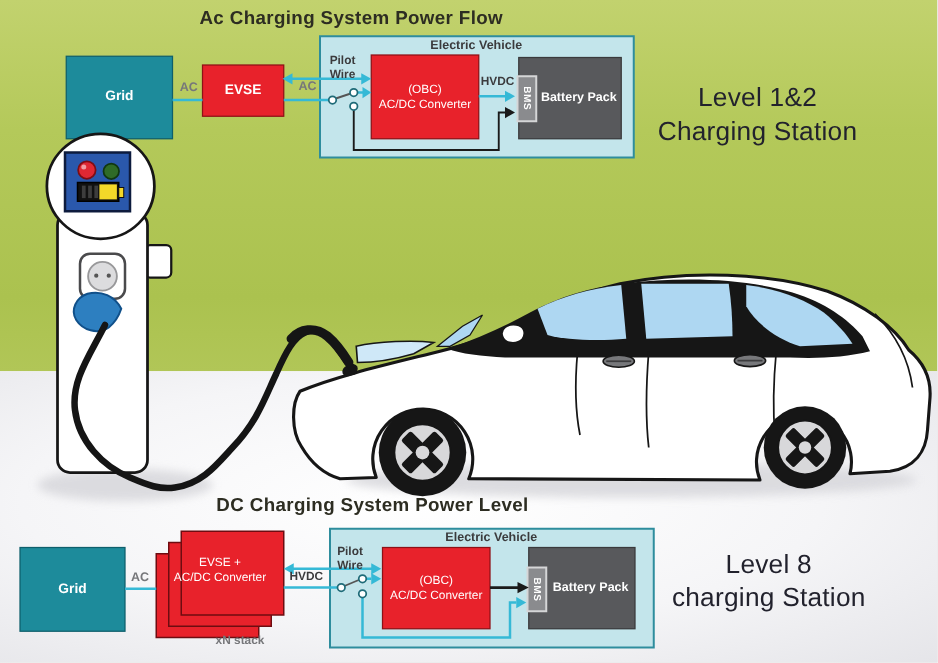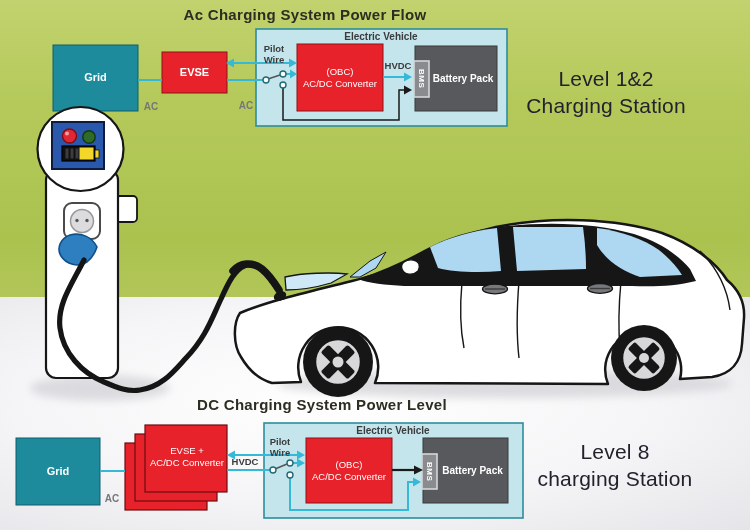--- a/index.html
+++ b/index.html
@@ -5,26 +5,26 @@
   html,body{margin:0;padding:0;background:#dddddd;}
   #stage{position:relative;width:750px;height:530px;overflow:hidden;
          font-family:"Liberation Sans",sans-serif;background:#fff;}
   .bg-green{position:absolute;left:0;top:0;width:750px;height:297px;
     background:linear-gradient(180deg,#c2d26e 0%,#b4c95a 35%,#abc24f 80%,#b1c657 100%);}
   .bg-floor{position:absolute;left:0;top:297px;width:750px;height:233px;
     background:radial-gradient(ellipse at 45% 45%, #ffffff 0%, #f5f5f7 55%, #e5e5e9 100%);}
   svg{position:absolute;left:0;top:0;}
   .lbl{position:absolute;display:flex;align-items:center;justify-content:center;
        text-align:center;white-space:pre-line;line-height:1.2;}
-  .t-title{font-size:15px;font-weight:600;color:#2d2d22;letter-spacing:.3px;margin-left:24px;}
+  .t-title{font-size:15px;font-weight:600;color:#2d2d22;letter-spacing:.3px;}
   .t-caption{font-size:21px;font-weight:500;color:#22222d;line-height:27px;letter-spacing:.2px;}
   .t-white-lg{font-size:11px;font-weight:bold;color:#ffffff;}
   .t-white-sm{font-size:9.5px;font-weight:normal;color:#ffffff;line-height:12px;}
   .t-dark{font-size:9.5px;font-weight:bold;color:#3b3b3d;}
-  .t-gray{font-size:10px;font-weight:bold;color:#76777a;margin-top:36px;}
+  .t-gray{font-size:10px;font-weight:bold;color:#76777a;}
   .t-bms{font-size:8px;font-weight:bold;color:#ffffff;writing-mode:vertical-rl;letter-spacing:.5px;}
 </style>
 </head>
 <body>
 
 <div id="stage">
   <div class="bg-green"></div>
   <div class="bg-floor"></div>
 
   <svg width="750" height="530" viewBox="0 0 750 530">
@@ -204,21 +204,21 @@
 AC/DC Converter</div>
   <div class="lbl t-dark" style="left:381px;top:60px;width:34px;height:12px;">HVDC</div>
   <div class="lbl t-bms" style="left:414px;top:61px;width:15px;height:36px;">BMS</div>
   <div class="lbl t-white-lg" style="left:429px;top:46px;width:68px;height:65px;font-size:10px;">Battery Pack</div>
   <div class="lbl t-caption" style="left:506px;top:50px;width:200px;height:56px;margin-top:14px;">Level 1&amp;2
 Charging Station</div>
 
   <div class="lbl t-title" style="left:173px;top:395px;width:250px;height:20px;">DC Charging System Power Level</div>
   <div class="lbl t-white-lg" style="left:16px;top:438px;width:84px;height:67px;">Grid</div>
   <div class="lbl t-gray" style="left:99px;top:456px;width:26px;height:13px;">AC</div>
-  <div class="lbl t-white-sm" style="left:146px;top:425px;width:82px;height:63px;">EVSE +
+  <div class="lbl t-white-sm" style="left:135px;top:425px;width:82px;height:63px;">EVSE +
 AC/DC Converter</div>
   <div class="lbl t-gray" style="left:162px;top:507px;width:60px;height:12px;font-size:9.5px;">xN stack</div>
   <div class="lbl t-dark" style="left:228px;top:456px;width:34px;height:12px;">HVDC</div>
   <div class="lbl t-dark" style="left:259px;top:441px;width:42px;height:12px;">Pilot Wire</div>
   <div class="lbl t-dark" style="left:293px;top:424px;width:200px;height:13px;font-size:10px;">Electric Vehicle</div>
   <div class="lbl t-white-sm" style="left:306px;top:438px;width:86px;height:65px;">(OBC)
 AC/DC Converter</div>
   <div class="lbl t-bms" style="left:422px;top:454px;width:15px;height:35px;">BMS</div>
   <div class="lbl t-white-lg" style="left:437px;top:438px;width:71px;height:65px;font-size:10px;">Battery Pack</div>
   <div class="lbl t-caption" style="left:515px;top:437px;width:200px;height:56px;">Level 8

